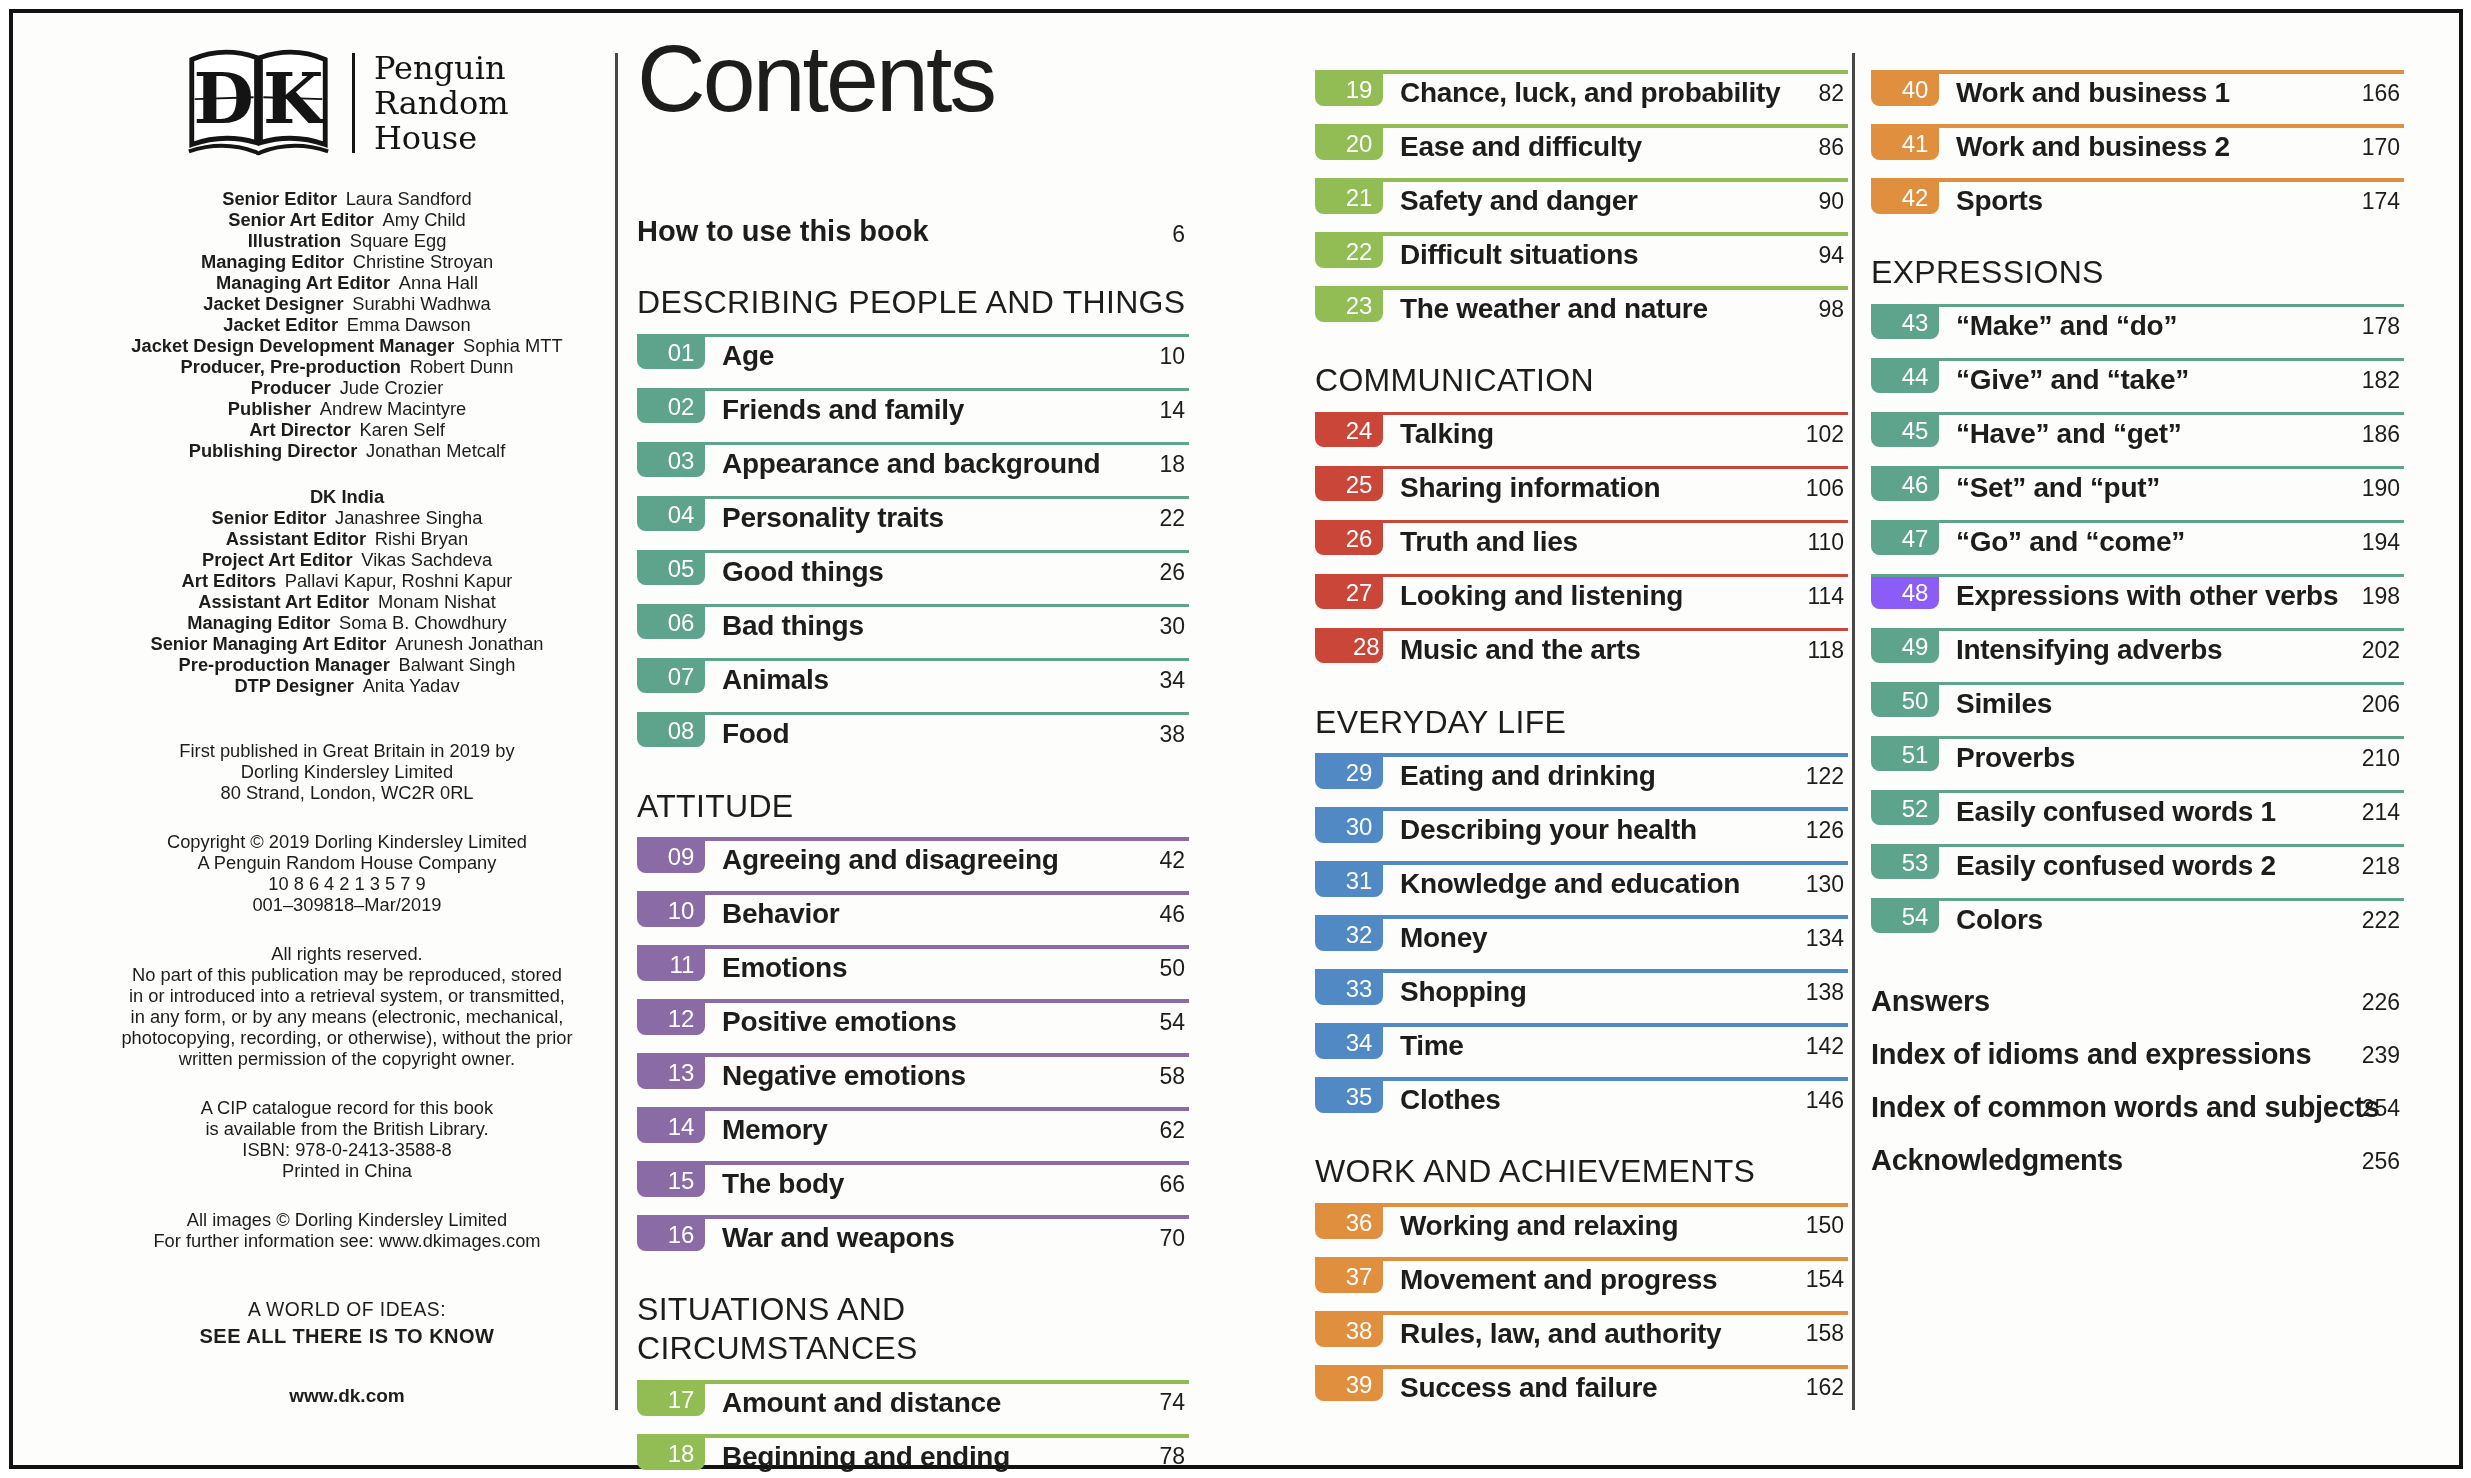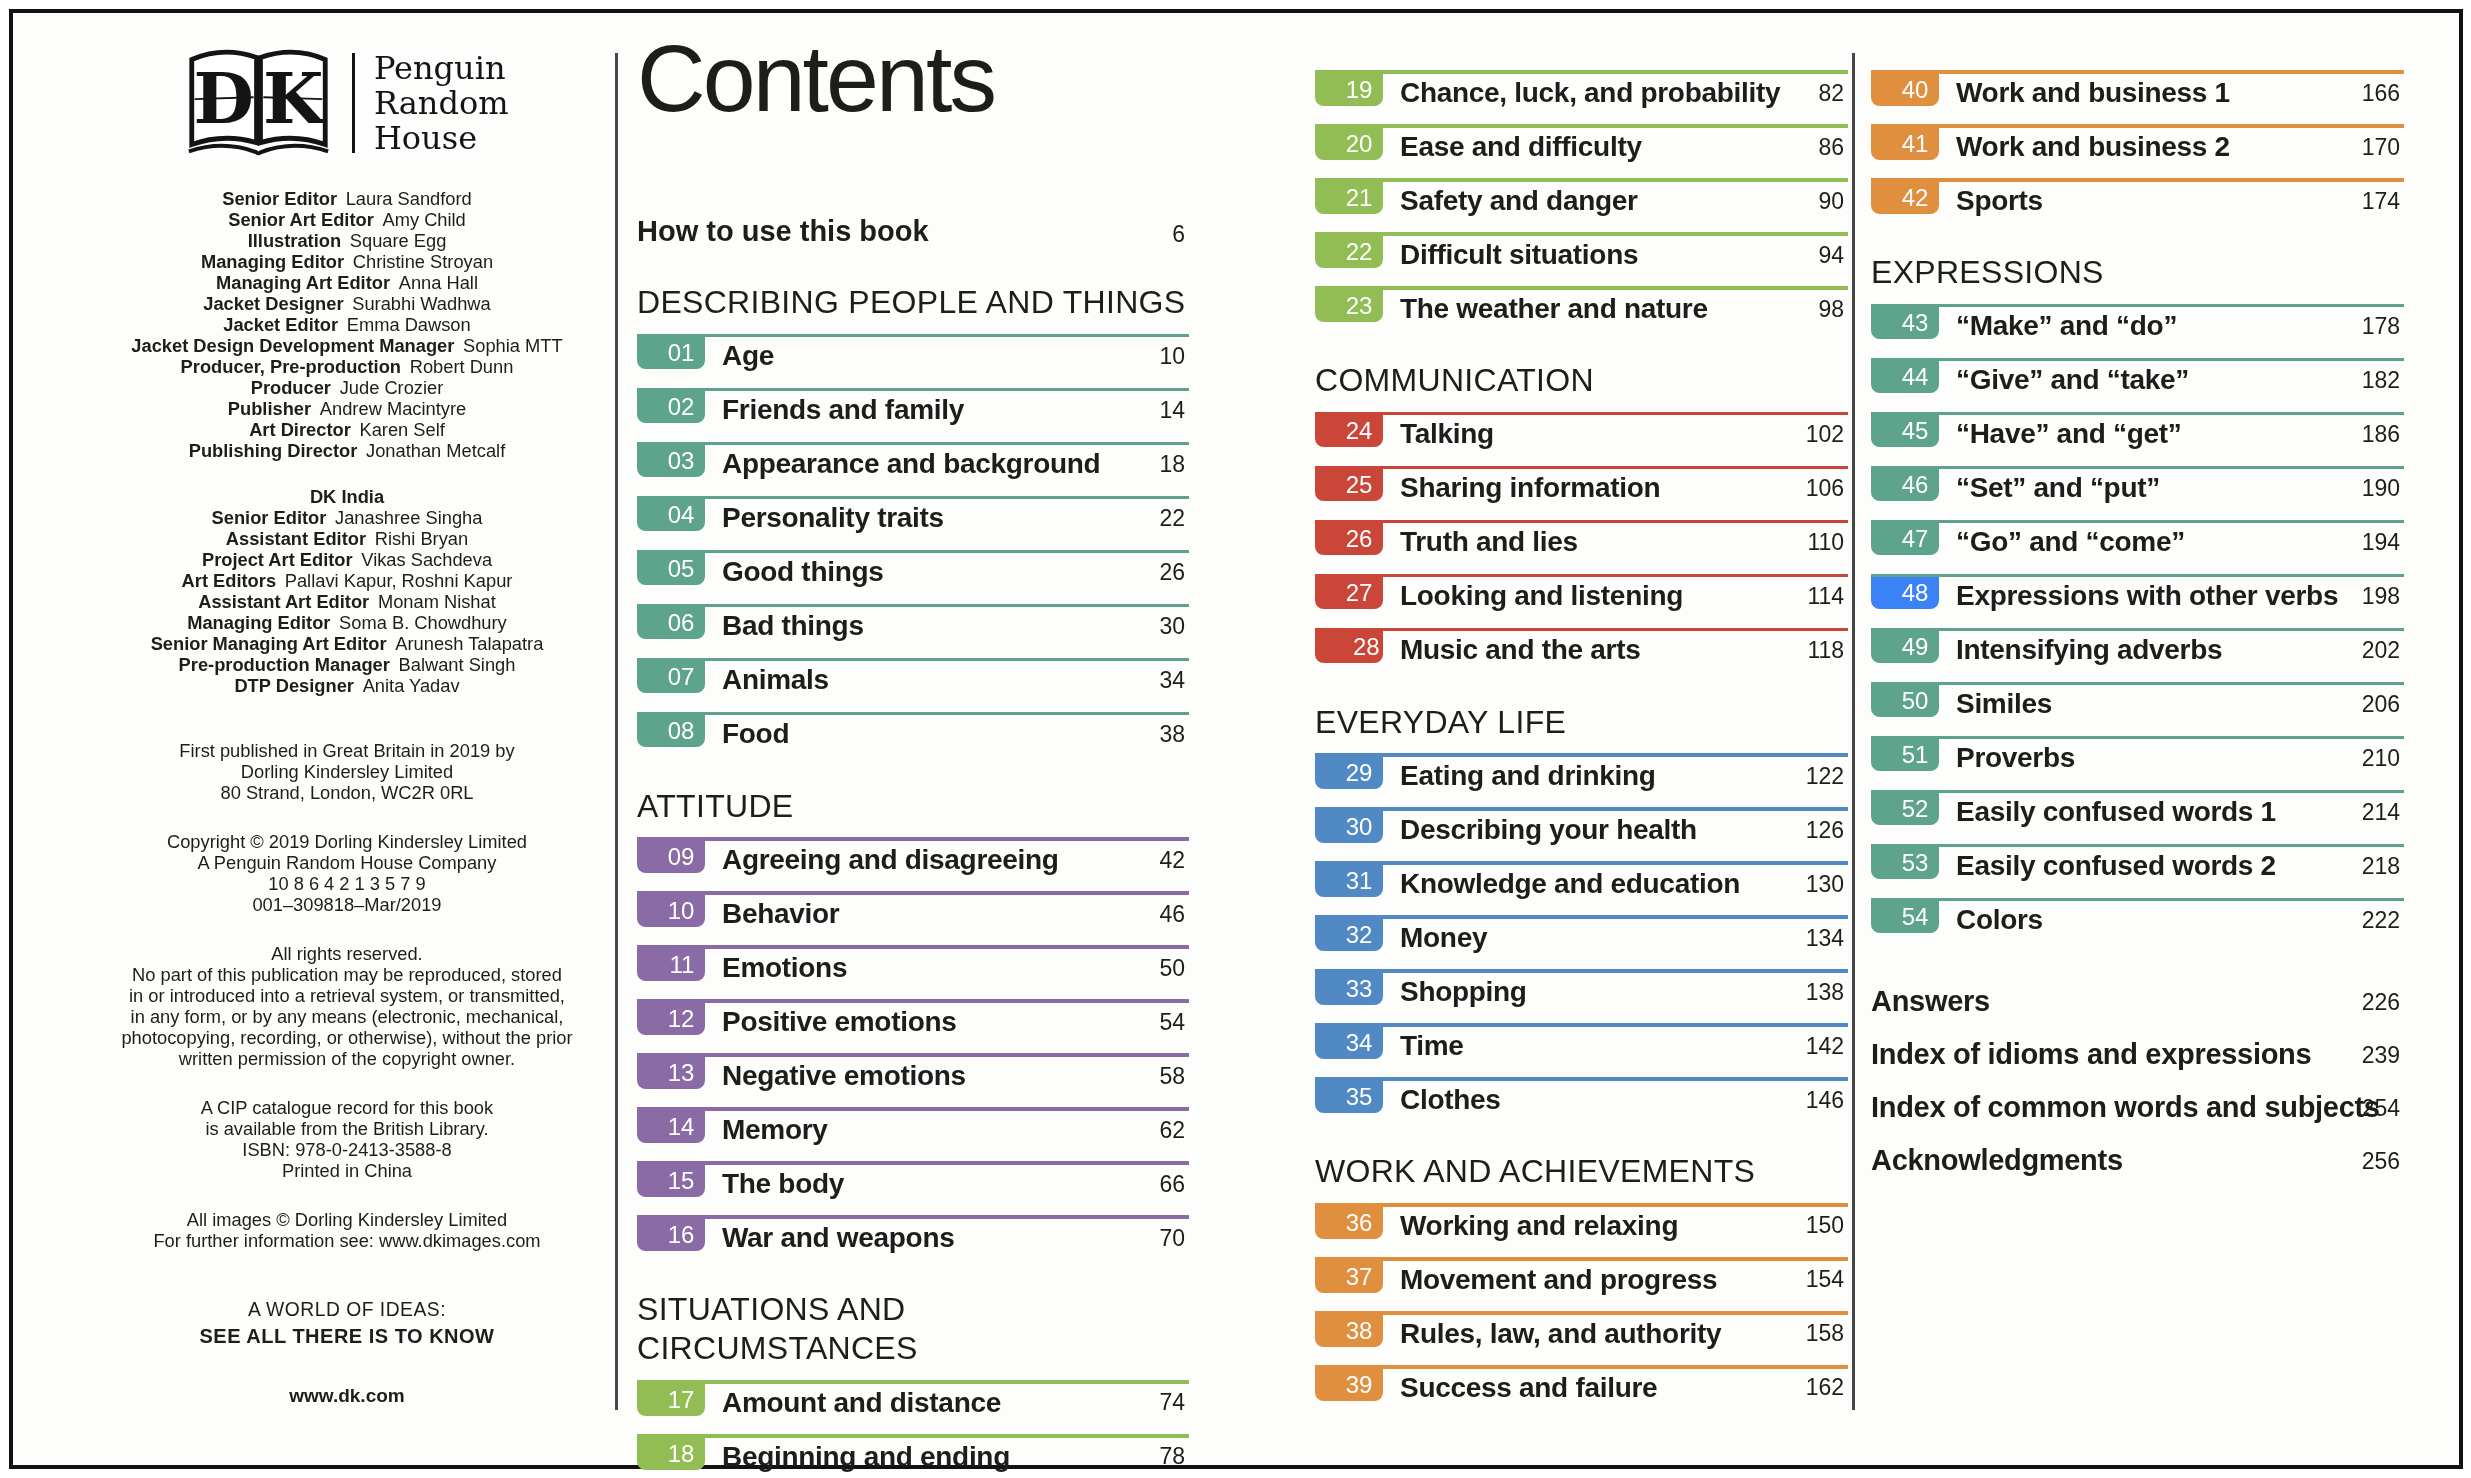--- a/index.html
+++ b/index.html
@@ -98,21 +98,21 @@
       <div class="credit-line"><span class="credit-role">Publishing Director</span><span class="credit-name">Jonathan Metcalf</span></div>
     </div>
   <div class="dk-india-heading">DK India</div>
   <div id="credits-india">
       <div class="credit-line"><span class="credit-role">Senior Editor</span><span class="credit-name">Janashree Singha</span></div>
       <div class="credit-line"><span class="credit-role">Assistant Editor</span><span class="credit-name">Rishi Bryan</span></div>
       <div class="credit-line"><span class="credit-role">Project Art Editor</span><span class="credit-name">Vikas Sachdeva</span></div>
       <div class="credit-line"><span class="credit-role">Art Editors</span><span class="credit-name">Pallavi Kapur, Roshni Kapur</span></div>
       <div class="credit-line"><span class="credit-role">Assistant Art Editor</span><span class="credit-name">Monam Nishat</span></div>
       <div class="credit-line"><span class="credit-role">Managing Editor</span><span class="credit-name">Soma B. Chowdhury</span></div>
-      <div class="credit-line"><span class="credit-role">Senior Managing Art Editor</span><span class="credit-name">Arunesh Talapatra</span></div>
+      <div class="credit-line"><span class="credit-role">Senior Managing Art Editor</span><span class="credit-name">Arunesh Jonathan</span></div>
       <div class="credit-line"><span class="credit-role">Pre-production Manager</span><span class="credit-name">Balwant Singh</span></div>
       <div class="credit-line"><span class="credit-role">DTP Designer</span><span class="credit-name">Anita Yadav</span></div>
     </div>
   <div id="imprint-blocks">
       <div class="imprint-block first">
         <div>First published in Great Britain in 2019 by</div>
         <div>Dorling Kindersley Limited</div>
         <div>80 Strand, London, WC2R 0RL</div>
       </div>
       <div class="imprint-block">
@@ -445,21 +445,21 @@
       <span class="toc-page">190</span>
     </div>
     <div class="toc-item">
       <div class="toc-rule" style="background: rgb(94, 164, 140);"></div>
       <div class="toc-badge" style="background: rgb(94, 164, 140);">47</div>
       <span class="toc-title">“Go” and “come”</span>
       <span class="toc-page">194</span>
     </div>
     <div class="toc-item">
       <div class="toc-rule" style="background: rgb(94, 164, 140);"></div>
-      <div class="toc-badge" style="background: #3b82f6;">48</div>
+      <div class="toc-badge" style="background: #8b5cf6;">48</div>
       <span class="toc-title">Expressions with other verbs</span>
       <span class="toc-page">198</span>
     </div>
     <div class="toc-item">
       <div class="toc-rule" style="background: rgb(94, 164, 140);"></div>
       <div class="toc-badge" style="background: rgb(94, 164, 140);">49</div>
       <span class="toc-title">Intensifying adverbs</span>
       <span class="toc-page">202</span>
     </div>
     <div class="toc-item">

